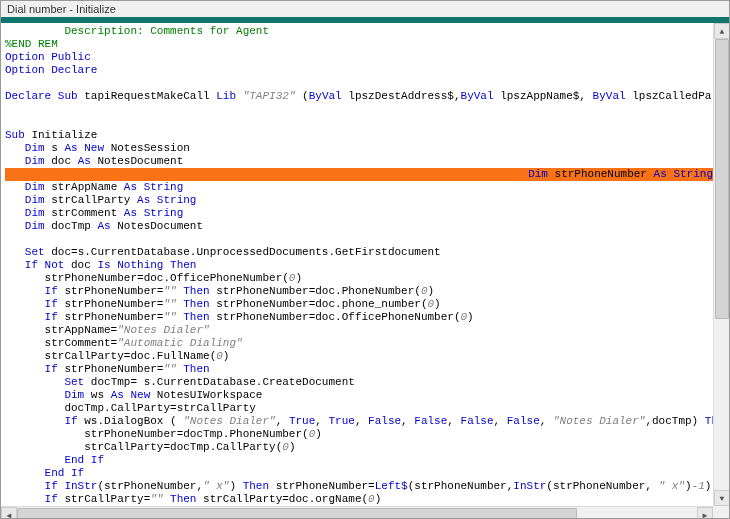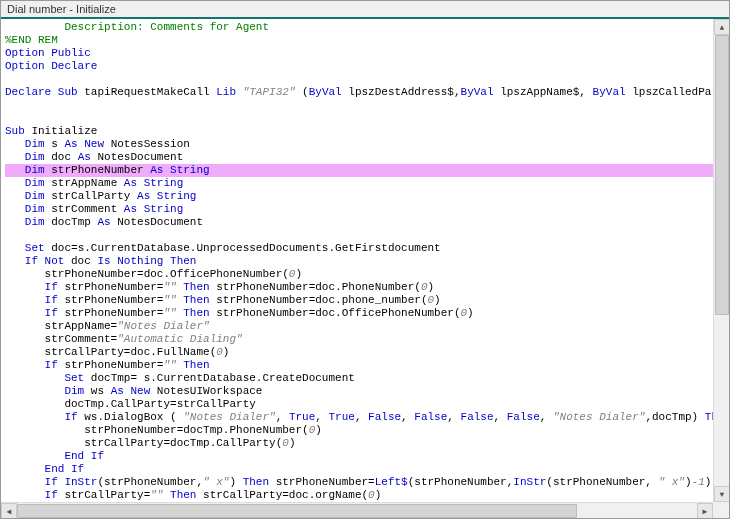--- a/index.html
+++ b/index.html
@@ -7,21 +7,21 @@
   font-family: "Courier New", monospace;
   font-size: 11px;
   background: #fff;
   width: 730px;
   height: 519px;
   overflow: hidden;
   border: 1px solid #999;
 }
 .titlebar {
   background: #f0f0f0;
-  border-bottom: 2px solid #0f766e;
+  border-bottom: 6px solid #0f766e;
   padding: 2px 6px;
   font-family: Tahoma, Arial, sans-serif;
   font-size: 11px;
   color: #333;
 }
 .code-container {
   position: relative;
   width: 100%;
   height: calc(100% - 18px);
   overflow: hidden;
@@ -29,21 +29,21 @@
 .code-area {
   width: calc(100% - 16px);
   height: calc(100% - 16px);
   overflow: hidden;
   background: #fff;
   padding: 2px 0 8px 4px;
   line-height: 13px;
   white-space: pre;
 }
 .line { display: block; min-height: 13px; }
-.highlighted { background: #f0abfc; }
+.highlighted { background: #f97316; text-align: right; }
 .kw { color: #0000cc; font-weight: normal; }
 .grn { color: #008000; }
 .str { color: #808080; font-style: italic; }
 .num { color: #808080; font-style: italic; }
 .plain { color: #000; }
 .scrollbar-v {
   position: absolute;
   right: 0;
   top: 0;
   width: 16px;

